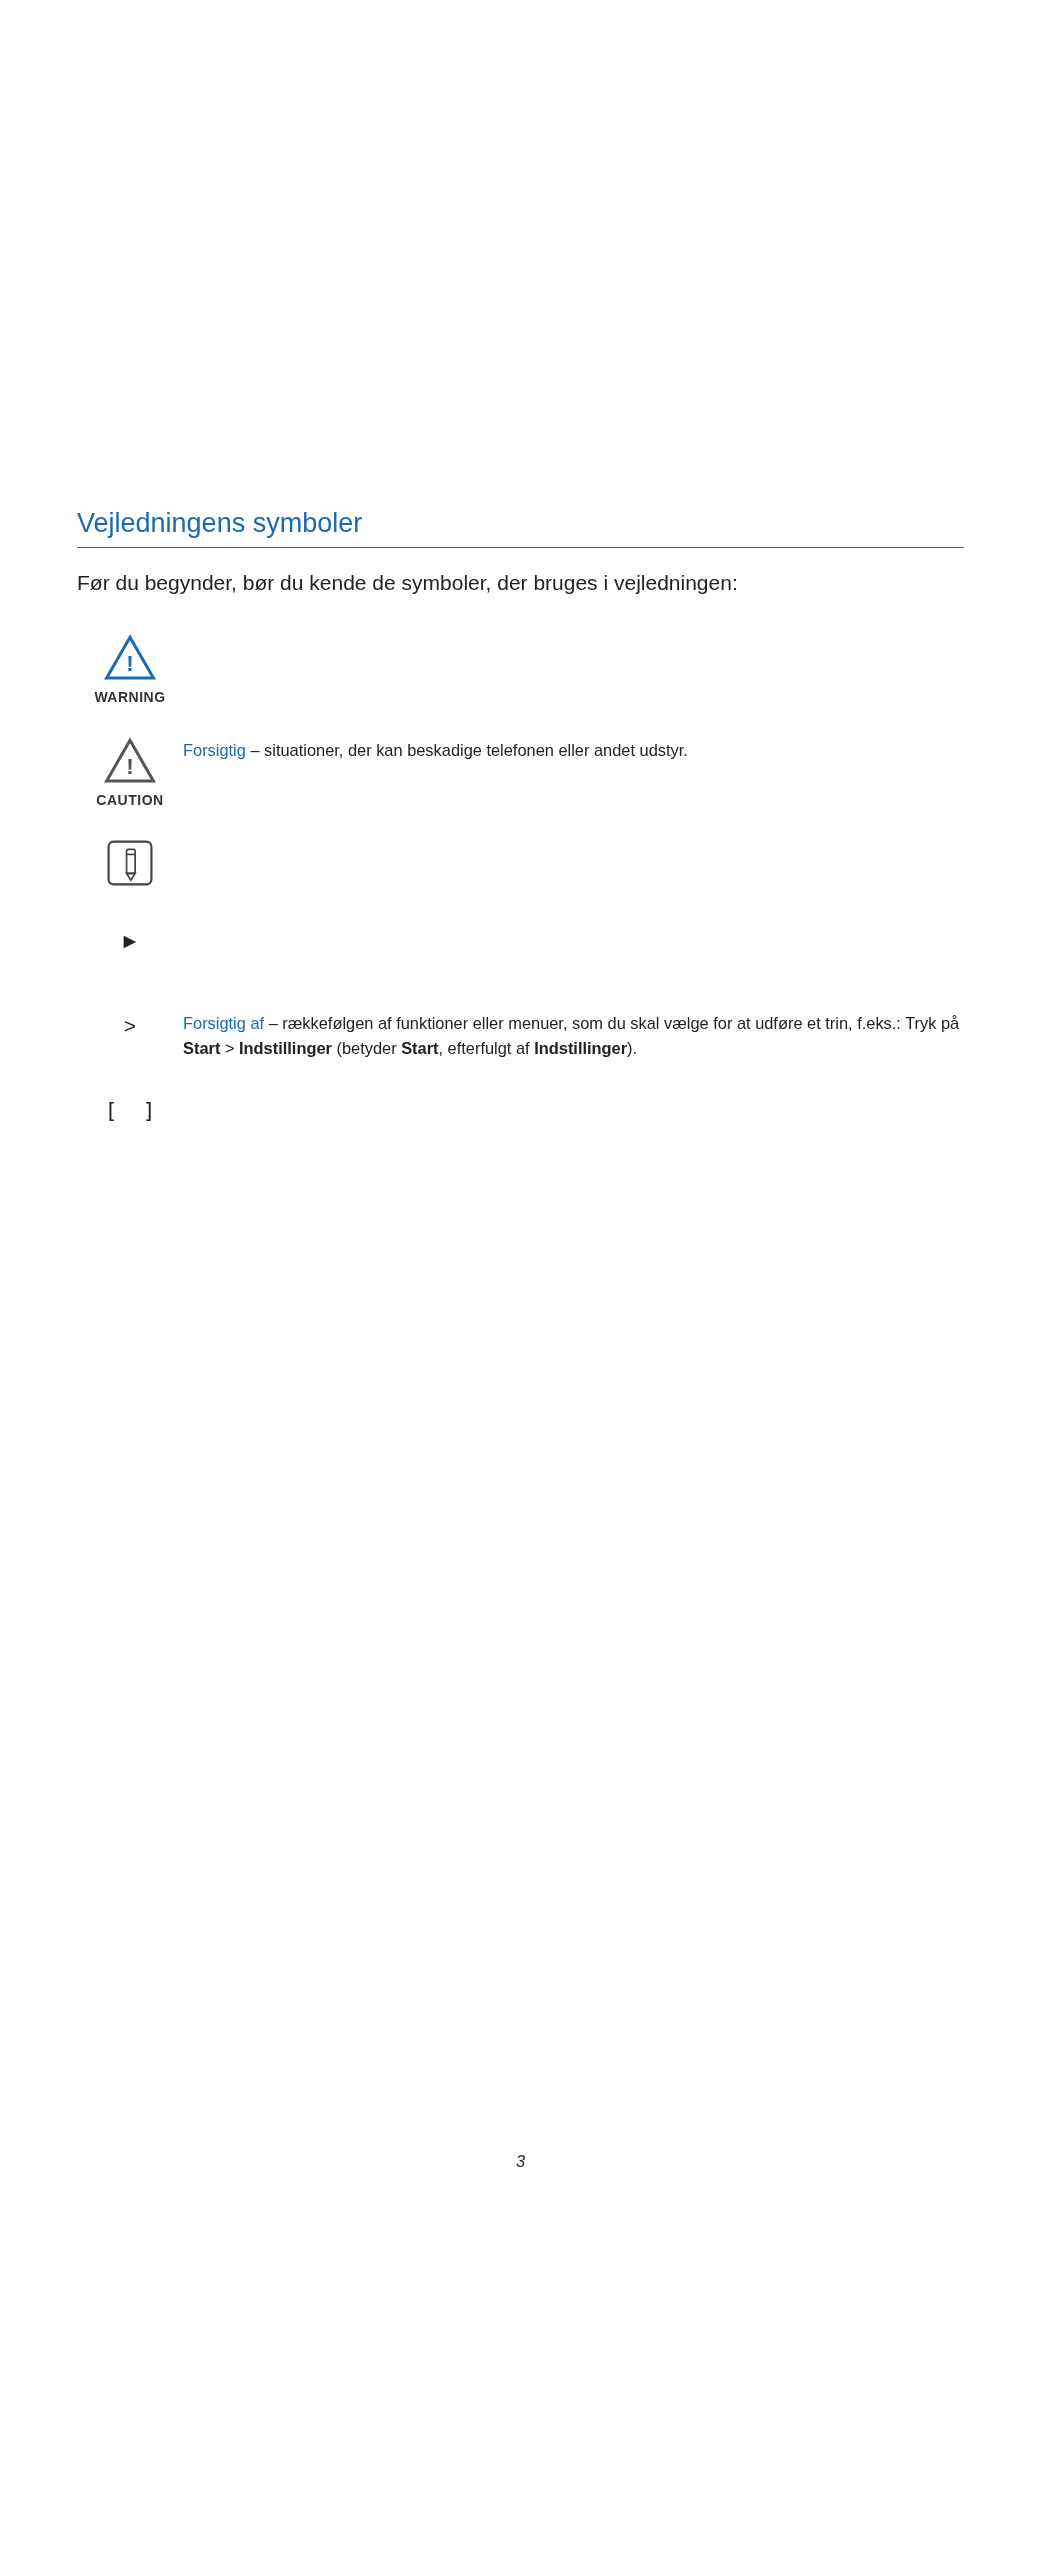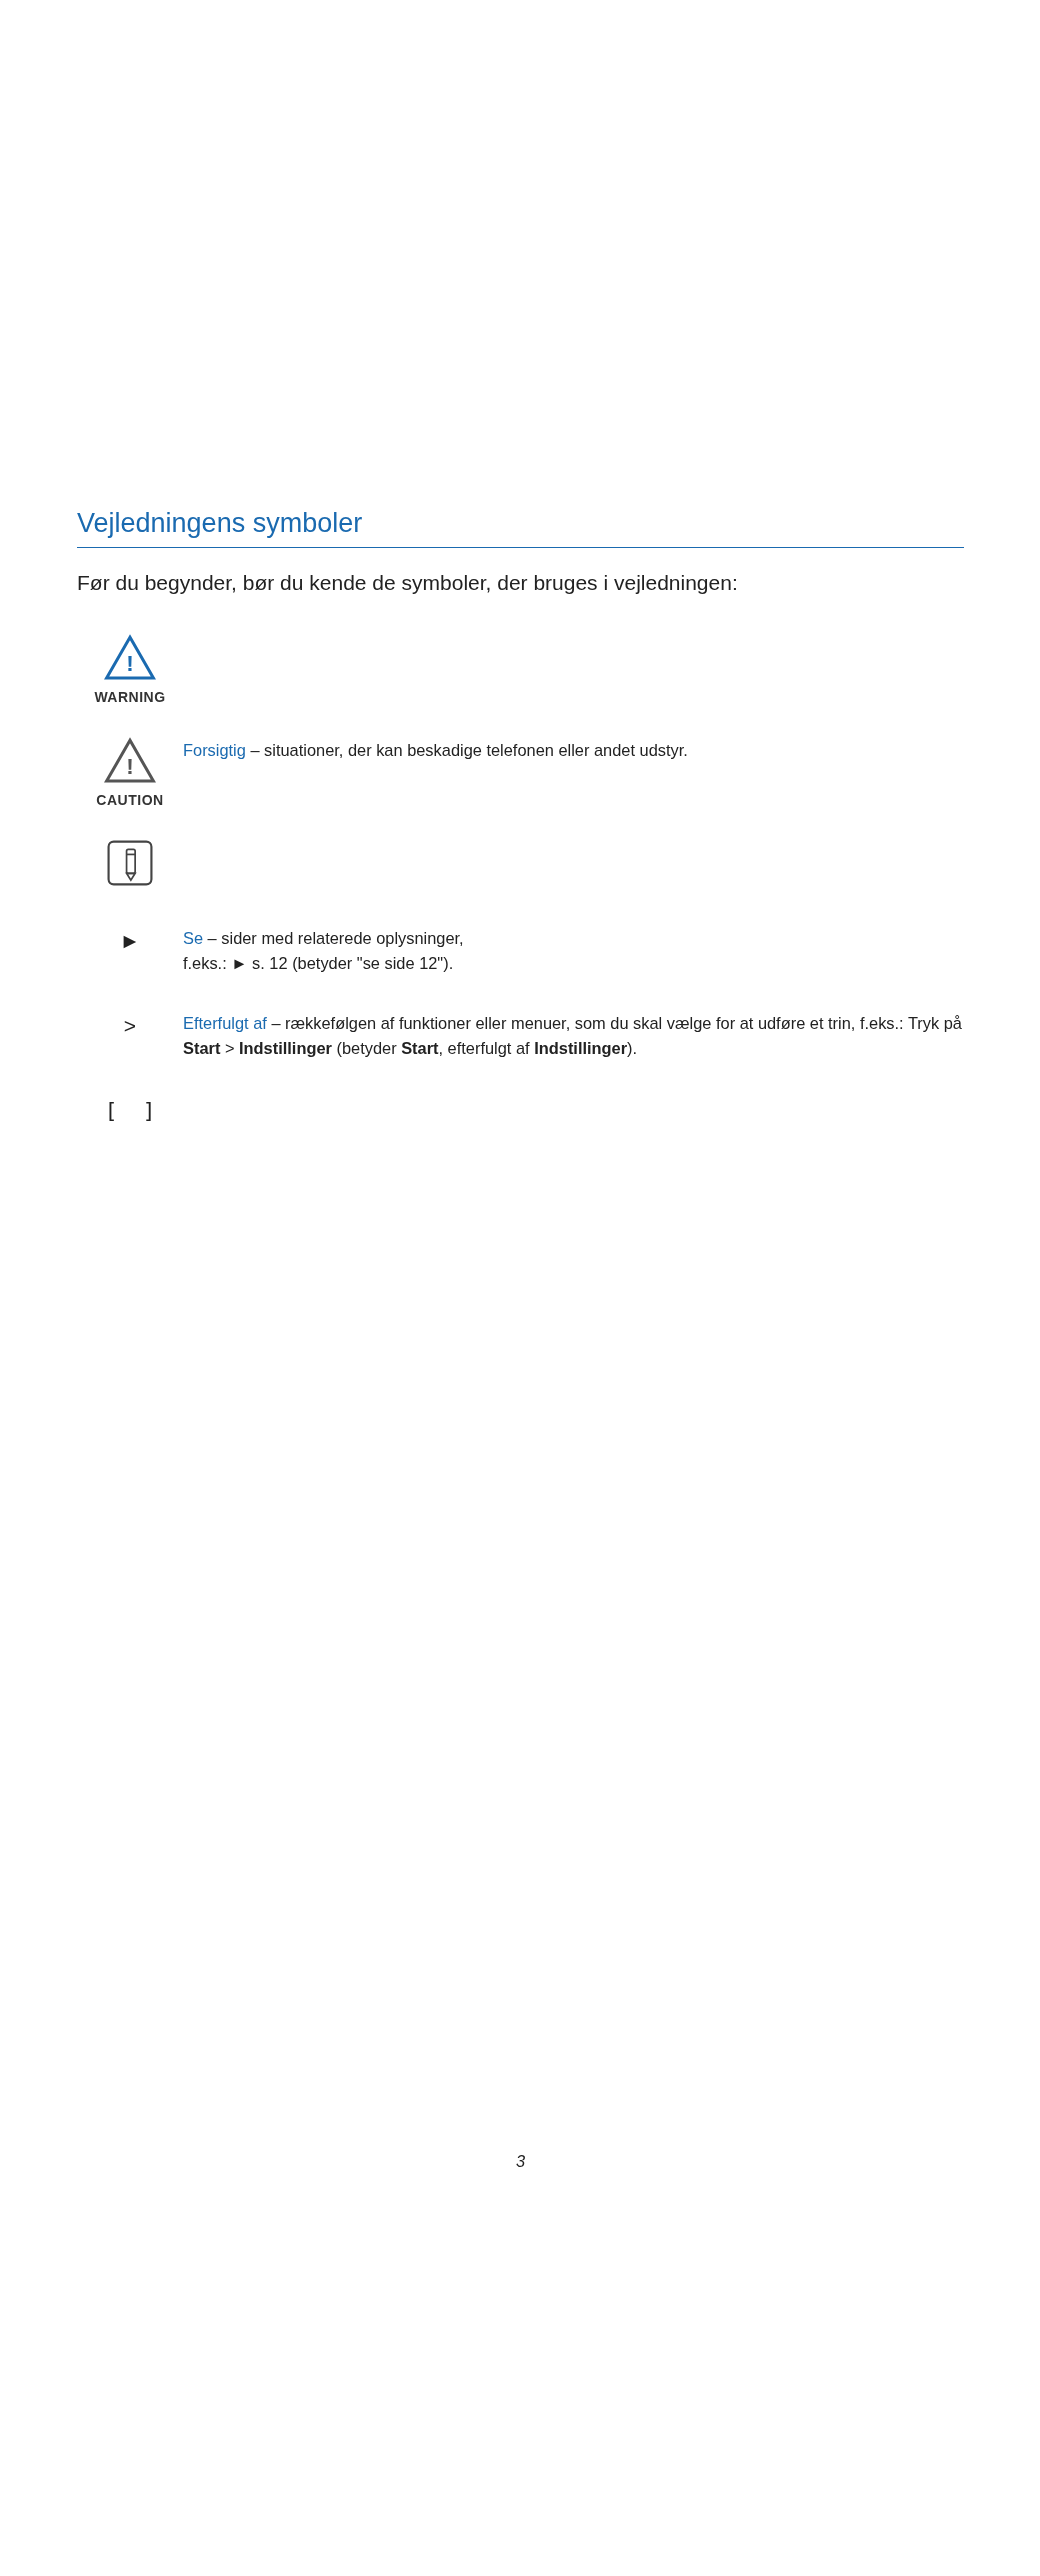--- a/index.html
+++ b/index.html
@@ -199,31 +199,28 @@
             <line x1="14" y1="10" x2="24" y2="10" stroke="#444" stroke-width="2"></line>
           </g>
         </svg>
       </div>
     </div>
 
     <div class="symbol-row">
       <div class="symbol-cell">
         <span class="arrow-icon">►</span>
       </div>
+    </div>
+
+    <div class="symbol-row">
+      <div class="symbol-cell">
+        <span class="gt-icon">&gt;</span>
+      </div>
       <div class="symbol-text-cell">
-        <span class="blue-term">Se</span><span> – </span><span>sider med relaterede oplysninger,<br>f.eks.: ► s. 12 (betyder "se side 12").</span>
-      </div>
-    </div>
-
-    <div class="symbol-row">
-      <div class="symbol-cell">
-        <span class="gt-icon">&gt;</span>
-      </div>
-      <div class="symbol-text-cell">
-        <span class="blue-term">Efterfulgt af</span><span> – </span><span>rækkefølgen af funktioner eller menuer, som du skal vælge for at udføre et trin, f.eks.: Tryk på <strong>Start</strong> &gt; <strong>Indstillinger</strong> (betyder <strong>Start</strong>, efterfulgt af <strong>Indstillinger</strong>).</span>
+        <span class="blue-term">Forsigtig af</span><span> – </span><span>rækkefølgen af funktioner eller menuer, som du skal vælge for at udføre et trin, f.eks.: Tryk på <strong>Start</strong> &gt; <strong>Indstillinger</strong> (betyder <strong>Start</strong>, efterfulgt af <strong>Indstillinger</strong>).</span>
       </div>
     </div>
 
     <div class="symbol-row">
       <div class="symbol-cell">
         <span class="bracket-text">[&nbsp;&nbsp;]</span>
       </div>
     </div>
 
   </div>

